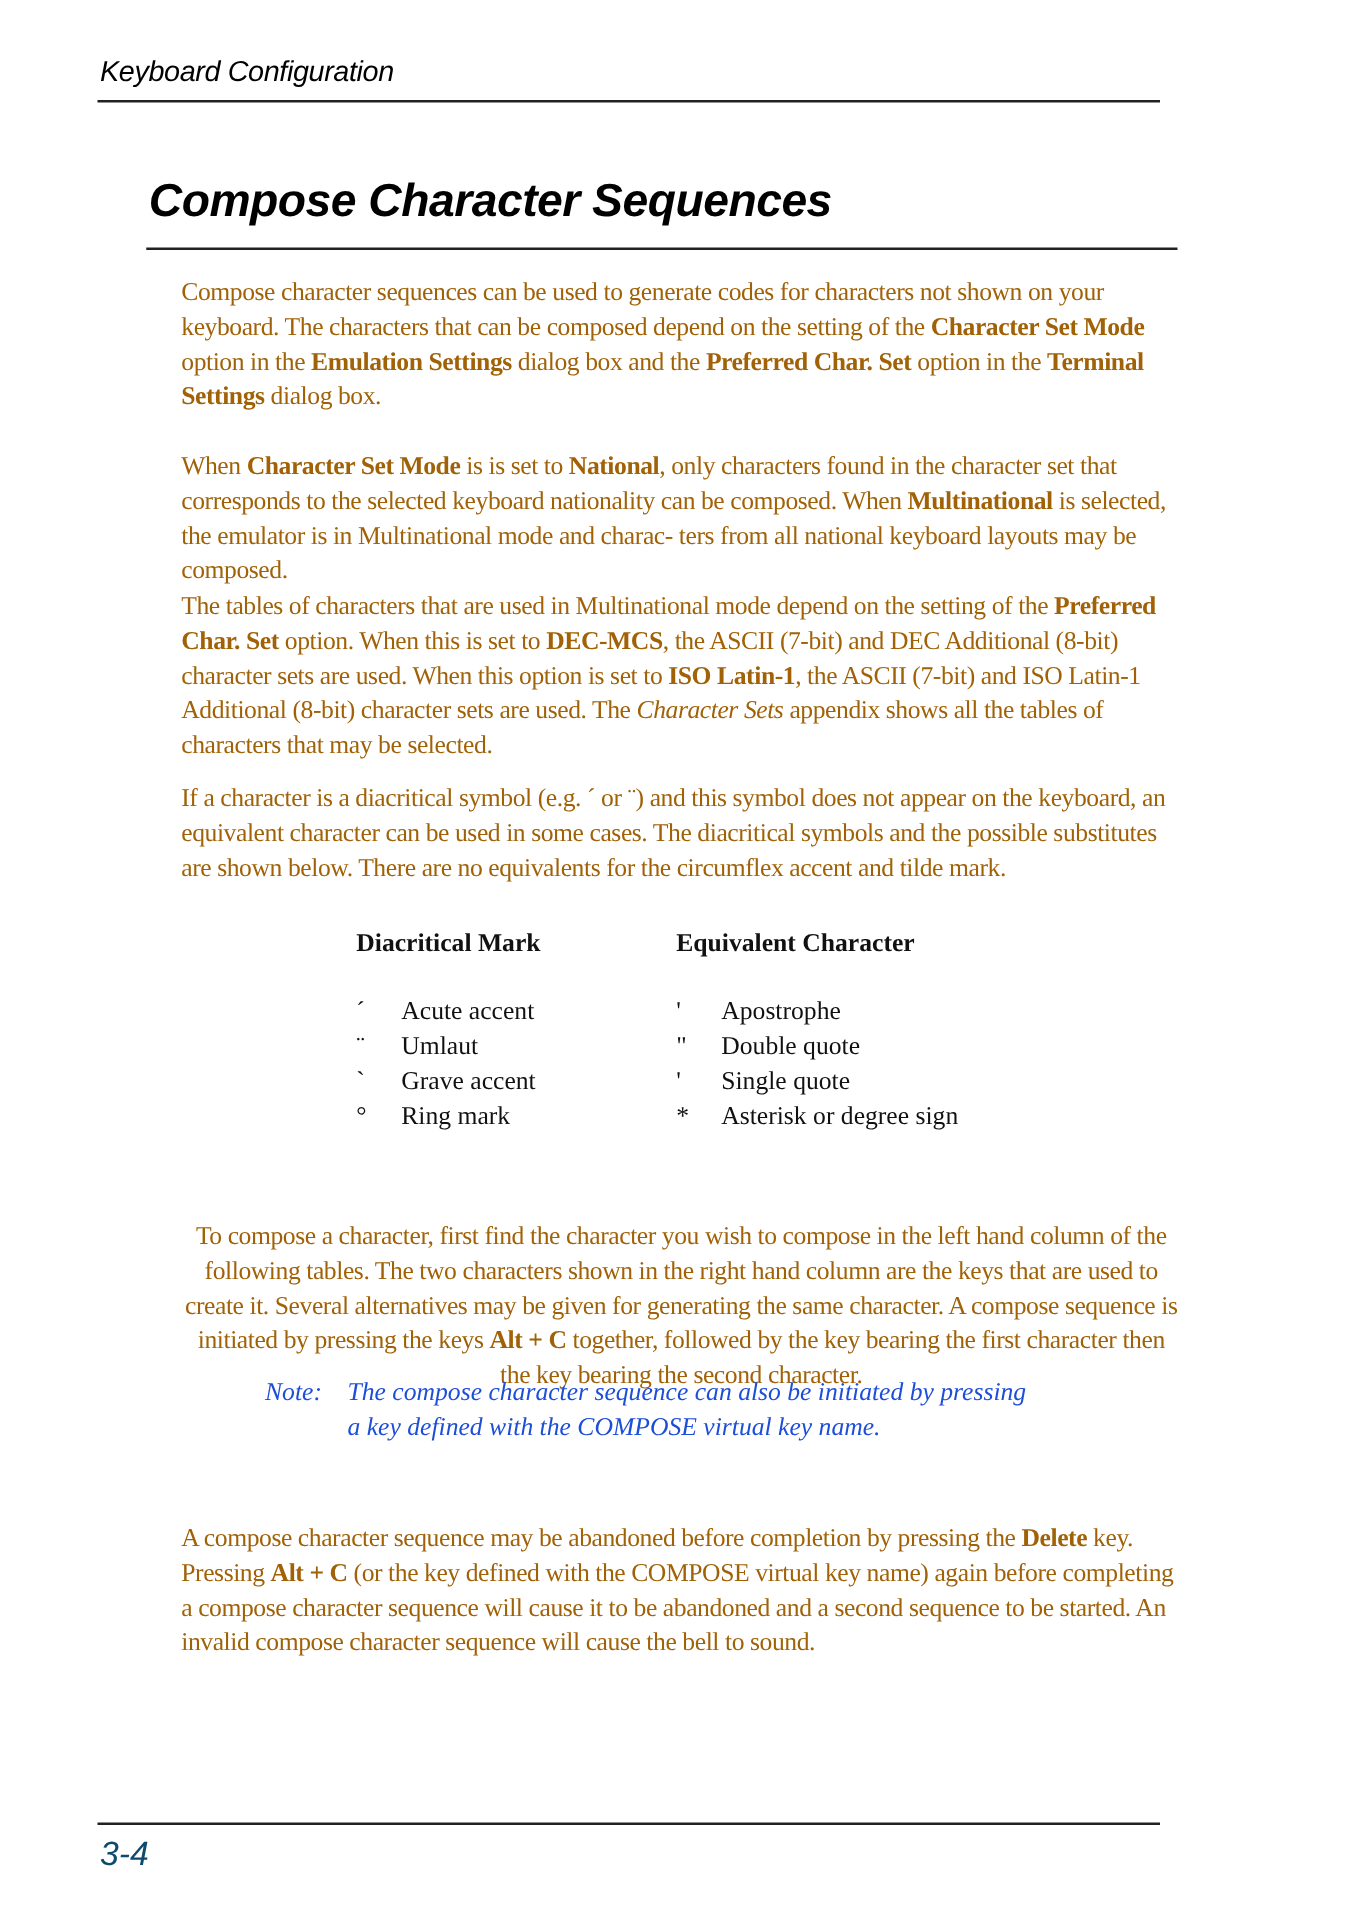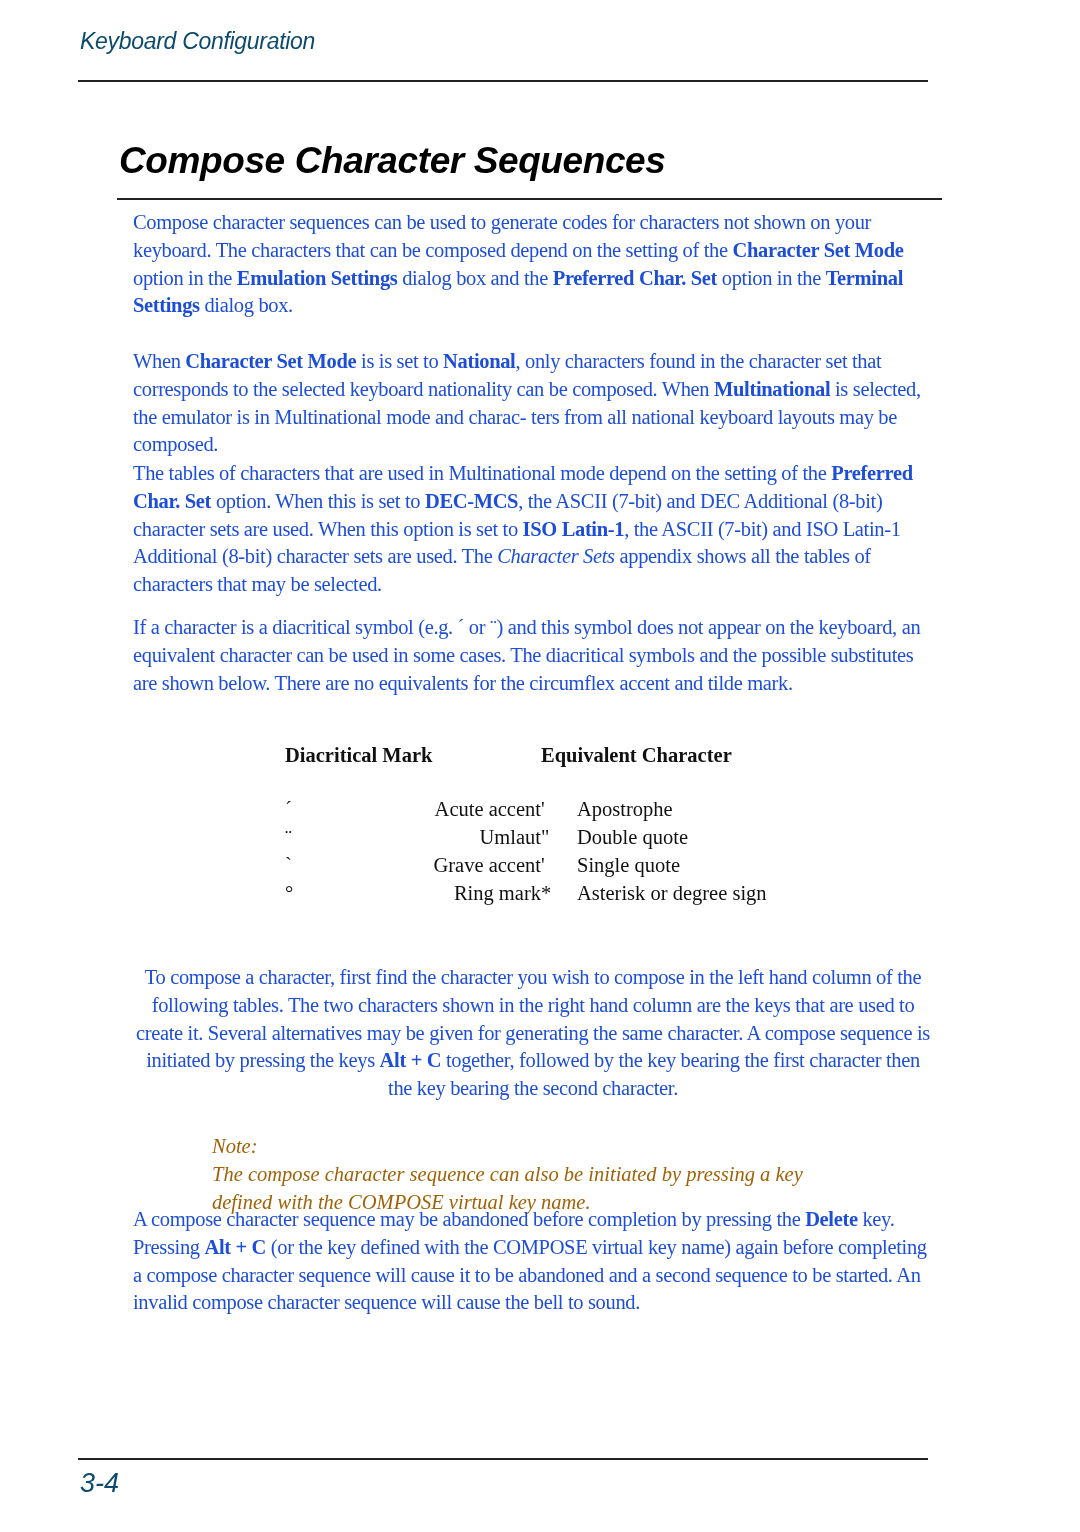--- a/index.html
+++ b/index.html
@@ -1,57 +1,57 @@
 <!DOCTYPE html>
 <html><head>
 <meta charset="utf-8">
 <style>
   html, body { margin: 0; padding: 0; background: #ffffff; }
   body { width: 1080px; height: 1532px; position: relative; overflow: hidden; color: #111; }
   .page { position: absolute; left: 0; top: 0; width: 1080px; height: 1532px; }
   .running-head {
-    position: absolute; left: 80px; top: 28px;
+    position: absolute; left: 80px; top: 44px;
     font-family: "Liberation Sans", sans-serif; font-style: italic;
-    font-size: 23px; color: #0c4a6e; letter-spacing: -0.3px;
+    font-size: 23px; color: #000000; letter-spacing: -0.3px;
   }
   .rule { position: absolute; background: #222; height: 2px; }
   .rule.top { left: 78px; top: 80px; width: 850px; }
   .rule.title { left: 103px; top: 184px; width: 825px; }
   .rule.bottom { left: 78px; top: 1458px; width: 850px; }
   .title {
     position: absolute; left: 105px; top: 126px;
     font-family: "Liberation Sans", sans-serif; font-weight: bold; font-style: italic;
     font-size: 37px; color: #000; letter-spacing: -0.4px; margin: 14px;
   }
   .body {
     position: absolute; left: 133px; width: 800px;
     font-family: "Liberation Serif", serif; font-size: 20.5px; line-height: 27.8px;
-    color: #1d4ed8; margin: 0; letter-spacing: -0.35px;
+    color: #a16207; margin: 12px; letter-spacing: -0.35px;
   }
   .body b { font-weight: bold; }
   .p1 { top: 209px; }
   .p2 { top: 348px; }
   .p3 { top: 460px; }
   .p4 { top: 614px; }
   .p5 { top: 964px; text-align: center; }
   .p6 { top: 1206px; }
   .table {
     position: absolute; left: 285px; top: 744px; width: 560px;
     font-family: "Liberation Serif", serif; font-size: 20.5px; color: #111;
   }
   .th-row { display: flex; font-weight: bold; height: 28px; margin-bottom: 23px; }
   .th-row .c1 { width: 256px; }
   .tr { display: flex; height: 28px; line-height: 28px; }
   .sym { width: 36px; display: inline-block; }
-  .lbl { width: 220px; display: inline-block; text-align: right; }
+  .lbl { width: 220px; display: inline-block; }
   .sym2 { width: 36px; display: inline-block; padding-left: 0; }
   .note {
-    position: absolute; left: 212px; top: 1132px; width: 620px;
+    position: absolute; left: 212px; top: 1100px; width: 620px;
     font-family: "Liberation Serif", serif; font-style: italic; font-size: 20.5px;
-    line-height: 28px; color: #a16207; display: flex; flex-direction: column;
+    line-height: 28px; color: #1d4ed8; display: flex;
   }
   .note .note-label { width: 66px; flex: none; }
   .note .note-text { flex: 1; }
   .page-number {
     position: absolute; left: 80px; top: 1468px;
     font-family: "Liberation Sans", sans-serif; font-style: italic; font-size: 27px; color: #0c4a6e;
   }
 </style>
 </head>
 <body>

